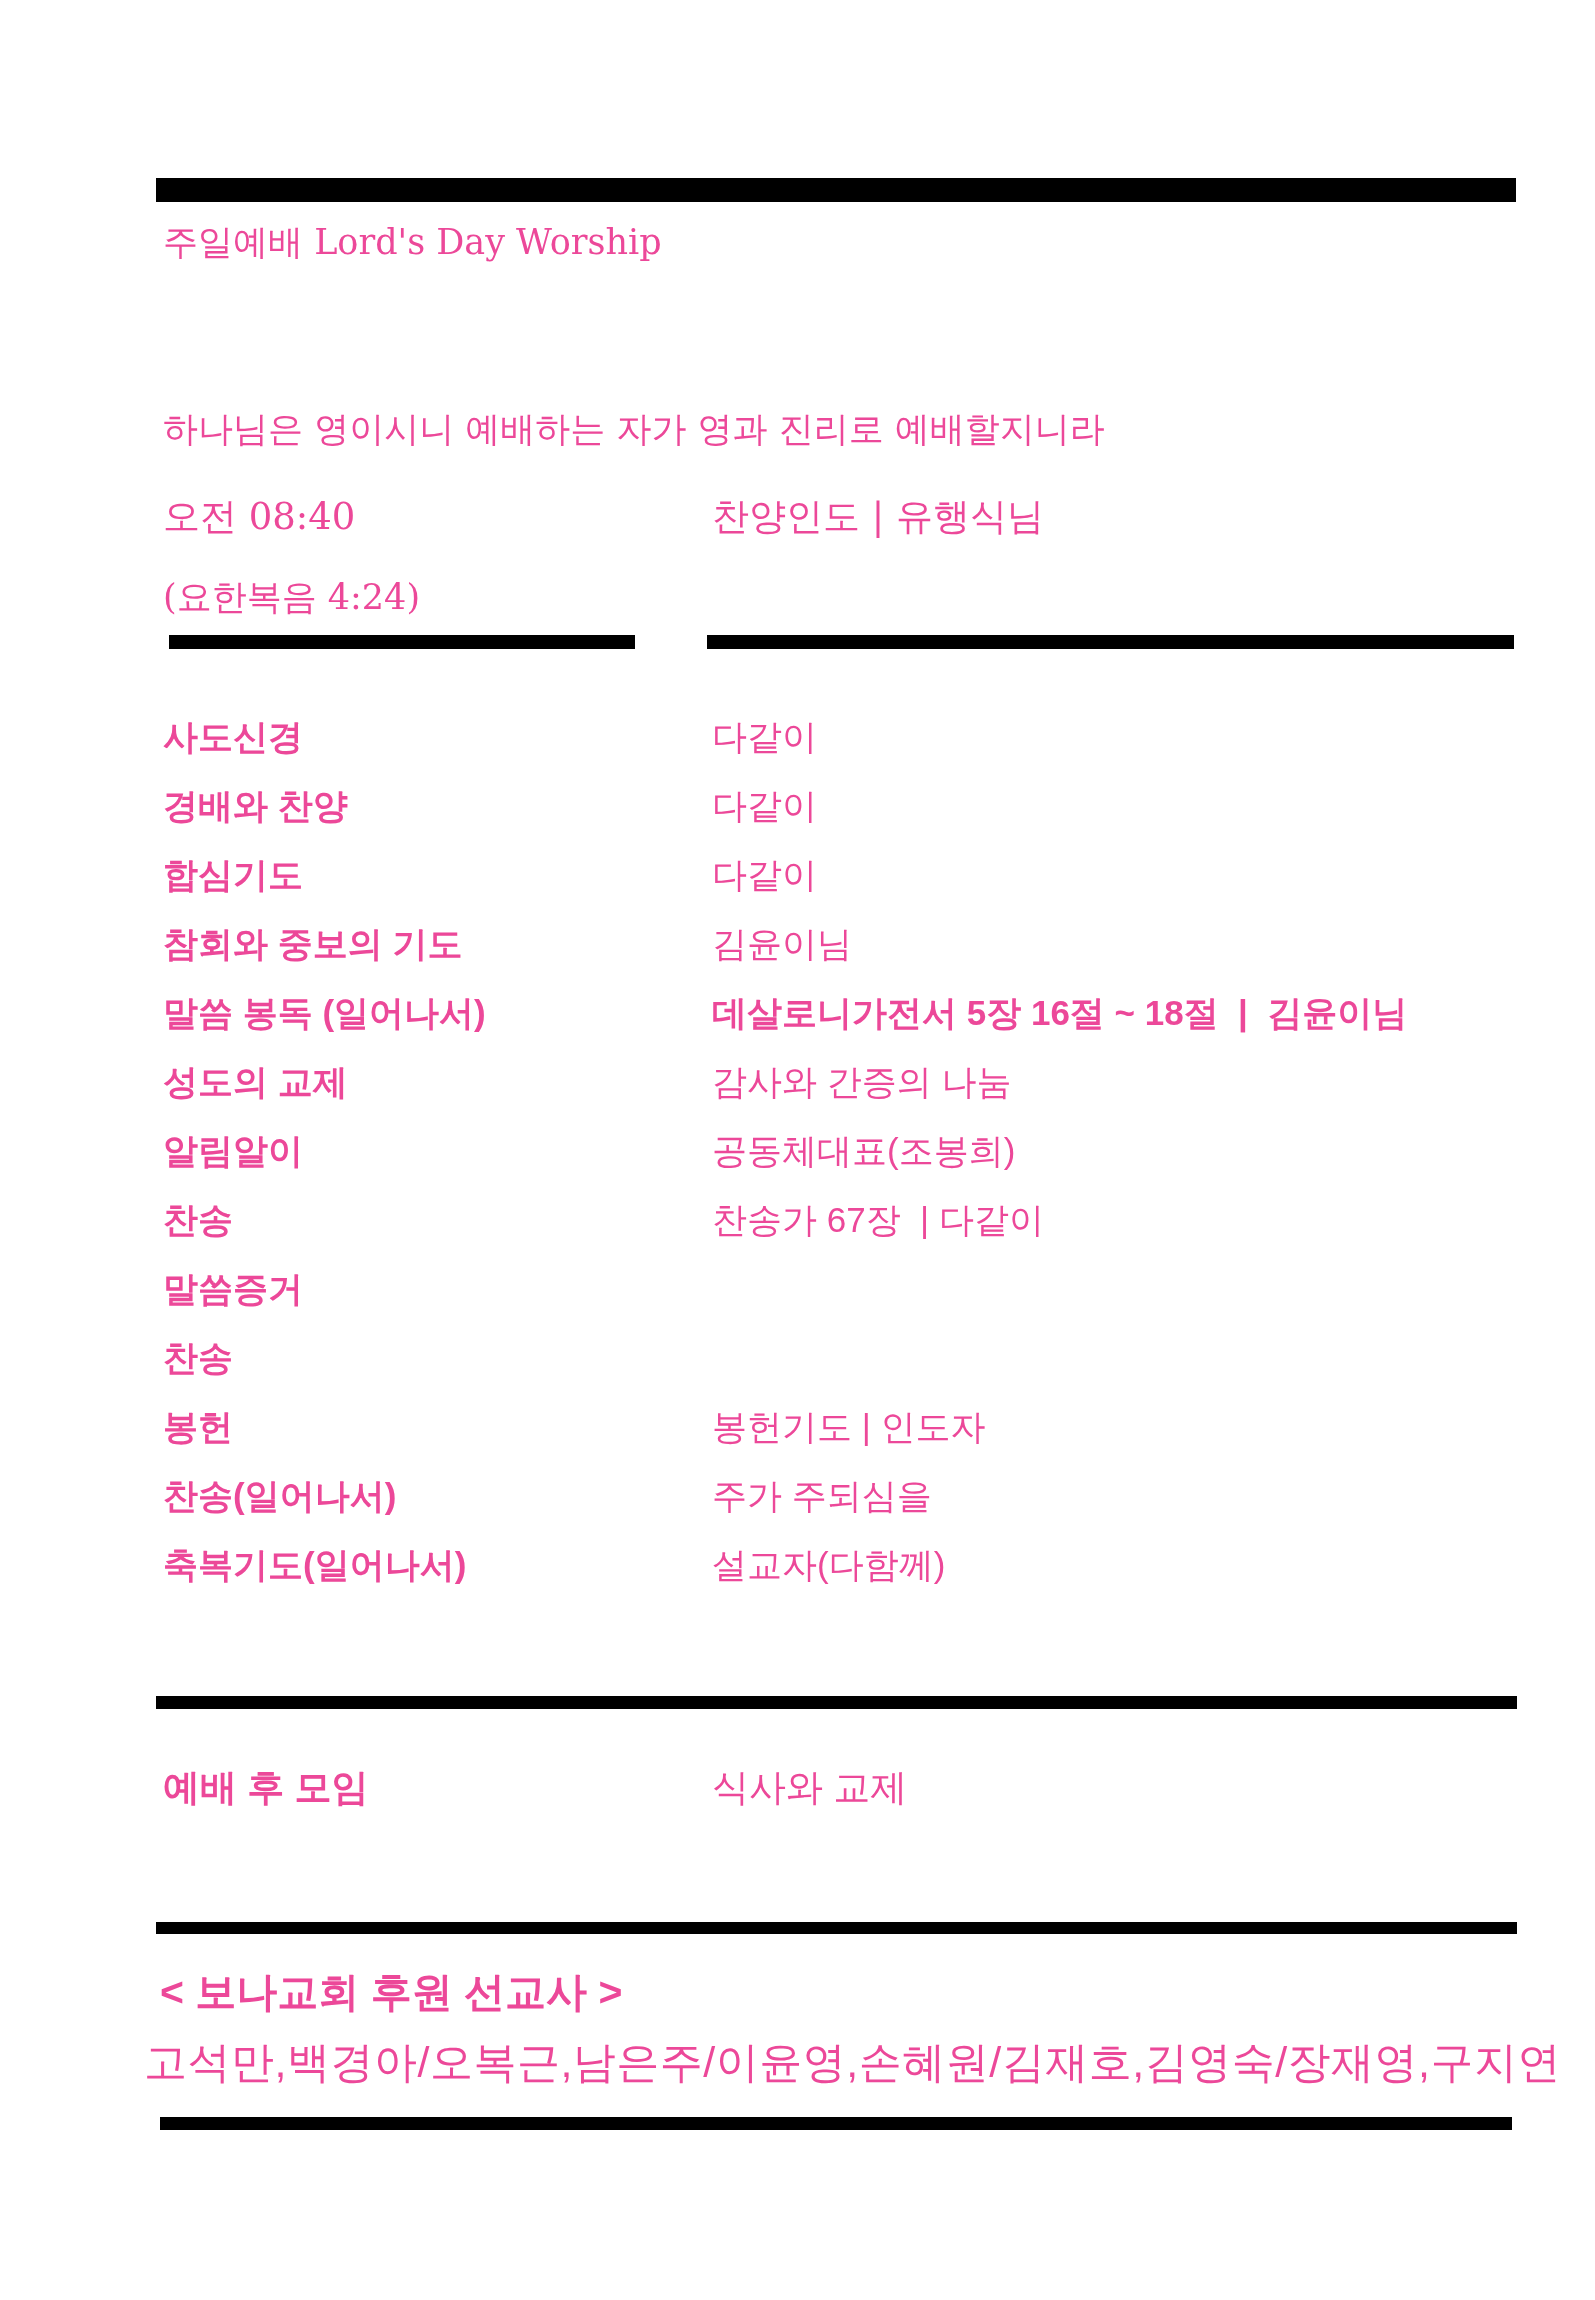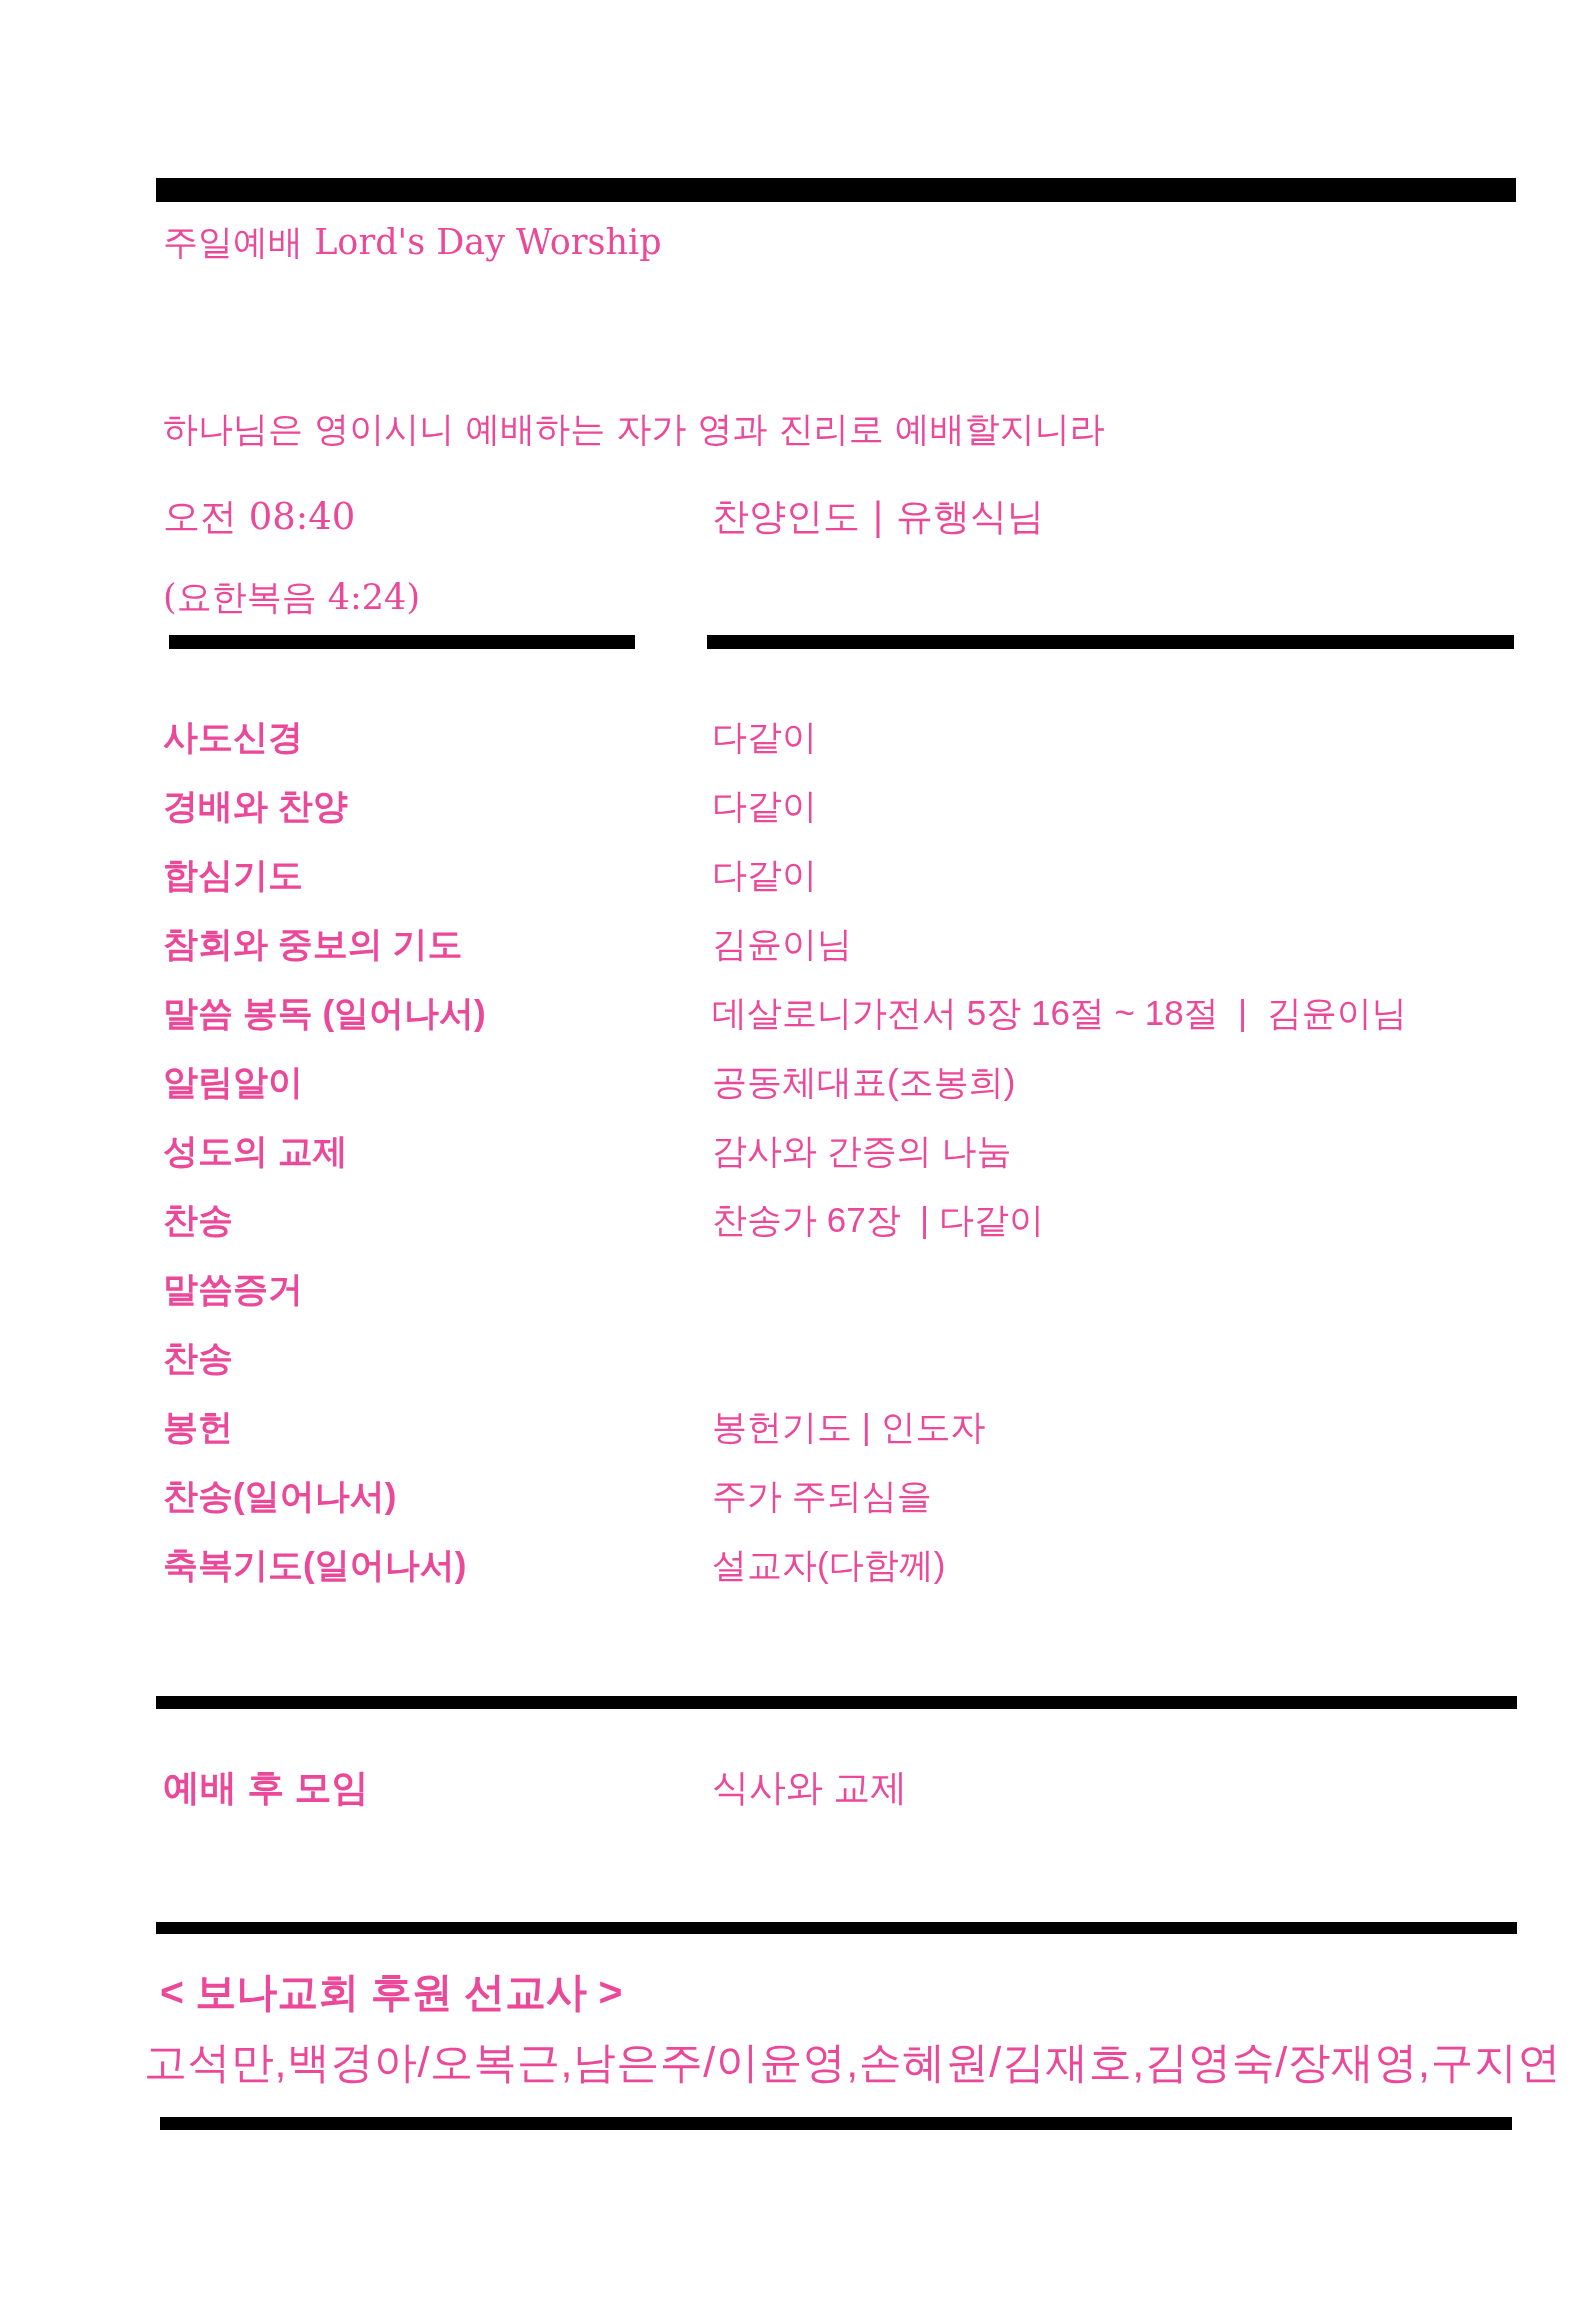--- a/index.html
+++ b/index.html
@@ -38,21 +38,21 @@
     position:absolute;left:163px;top:703px;width:1373px;
     font-size:35px;
   }
   .row{
     display:flex;align-items:center;height:69px;
   }
   .row .label{
     width:549px;flex-shrink:0;font-weight:bold;white-space:pre;
   }
   .row .value{white-space:pre;}
-  .row .value.bold{font-weight:normal;}
+  .row .value.bold{font-weight:bold;}
 
   .after-row{
     position:absolute;left:163px;top:1760px;width:1373px;
     display:flex;align-items:center;height:56px;font-size:37px;
   }
   .after-row .label{width:549px;flex-shrink:0;font-weight:bold;white-space:pre;}
   .after-row .value{white-space:pre;}
 
   .missions-title{
     position:absolute;left:160px;top:1966px;
@@ -105,27 +105,27 @@
     <div class="label">참회와 중보의 기도</div>
     <div class="value">김윤이님</div>
   </div>
 
   <div class="row">
     <div class="label">말씀 봉독 (일어나서)</div>
     <div class="value bold">데살로니가전서 5장 16절 ~ 18절  |  김윤이님</div>
   </div>
 
   <div class="row">
-    <div class="label">알림알이</div>
-    <div class="value">공동체대표(조봉희)</div>
+    <div class="label">성도의 교제</div>
+    <div class="value">감사와 간증의 나눔</div>
   </div>
 
   <div class="row">
-    <div class="label">성도의 교제</div>
-    <div class="value">감사와 간증의 나눔</div>
+    <div class="label">알림알이</div>
+    <div class="value">공동체대표(조봉희)</div>
   </div>
 
   <div class="row">
     <div class="label">찬송</div>
     <div class="value">찬송가 67장  | 다같이</div>
   </div>
 
   <div class="row">
     <div class="label">말씀증거</div>
   </div>

